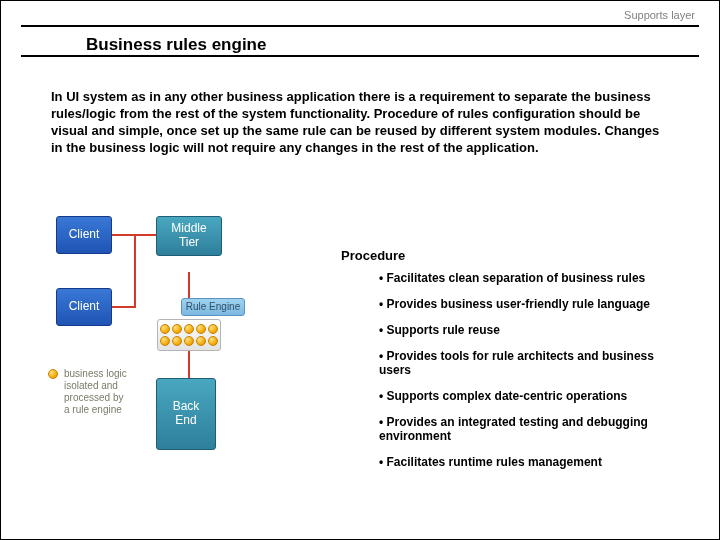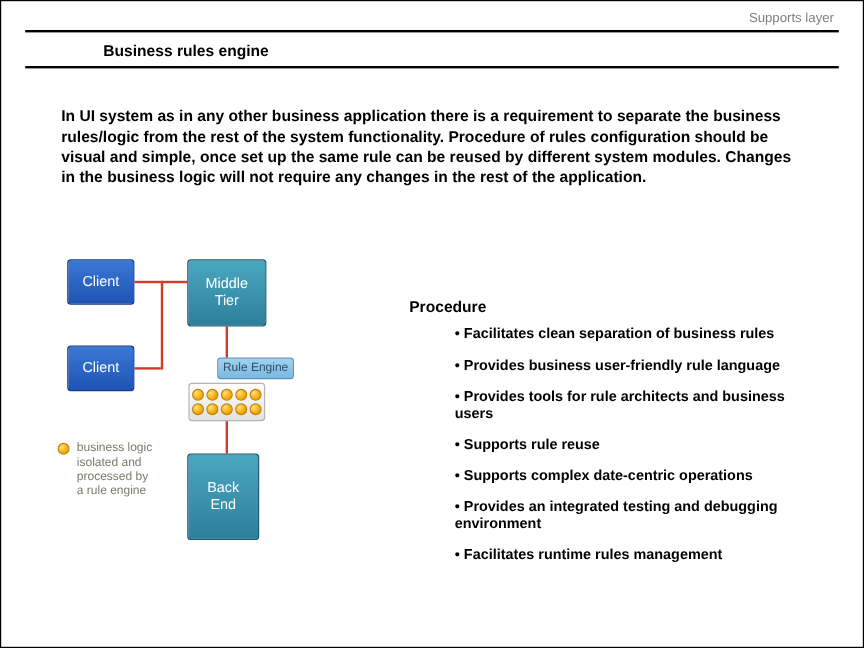--- a/index.html
+++ b/index.html
@@ -31,21 +31,21 @@
     top: 24px;
     left: 20px;
     right: 20px;
     height: 2px;
     background: #000;
   }
   .title {
     position: absolute;
     top: 34px;
     left: 85px;
-    font-size: 13px;
+    font-size: 17px;
     font-weight: bold;
     color: #000;
   }
   .title-rule {
     position: absolute;
     top: 54px;
     left: 20px;
     right: 20px;
     height: 2px;
     background: #000;
@@ -167,21 +167,21 @@
 
   <div class="title">Business rules engine</div>
   <div class="title-rule"></div>
 
   <div class="body-text">In UI system as in any other business application there is a requirement to separate the business rules/logic from the rest of the system functionality. Procedure of rules configuration should be visual and simple, once  set up the same rule can be reused by different system modules. Changes in the business logic will not require any changes in the rest of the application.</div>
 
   <div class="diagram">
 
     <div class="blk blue-blk" style="left:0; top:0; width:56px; height:38px;">Client</div>
 
-    <div class="blk teal-blk" style="left:100px; top:0; width:66px; height:56px; white-space:pre;">Middle
+    <div class="blk teal-blk" style="left:100px; top:0; width:66px; height:40px; white-space:pre;">Middle
 Tier</div>
 
     <div class="blk blue-blk" style="left:0; top:72px; width:56px; height:38px;">Client</div>
 
     <div class="blk re-blk" style="left:101px; top:82px; width:64px; height:18px;margin-left:24px;">Rule Engine</div>
 
     <div class="blk balls-blk" style="left:101px; top:103px; width:64px; height:32px;">
       <div class="ball-col">
         <div class="ball-row">
             <span class="ball"></span>
@@ -220,20 +220,20 @@
 processed by
 a rule engine</span>
     </div>
 
   </div>
 
   <div class="hl-title">Procedure</div>
   <div class="hl-list">
     <div>• Facilitates clean separation of business rules</div>
     <div>• Provides business user-friendly rule language</div>
+    <div>• Supports rule reuse</div>
     <div>• Provides tools for rule architects and business users</div>
-    <div>• Supports rule reuse</div>
     <div>• Supports complex date-centric operations</div>
     <div>• Provides an integrated testing and debugging environment</div>
     <div>• Facilitates runtime rules management</div>
   </div>
 
 </div>
 
 </body></html>

